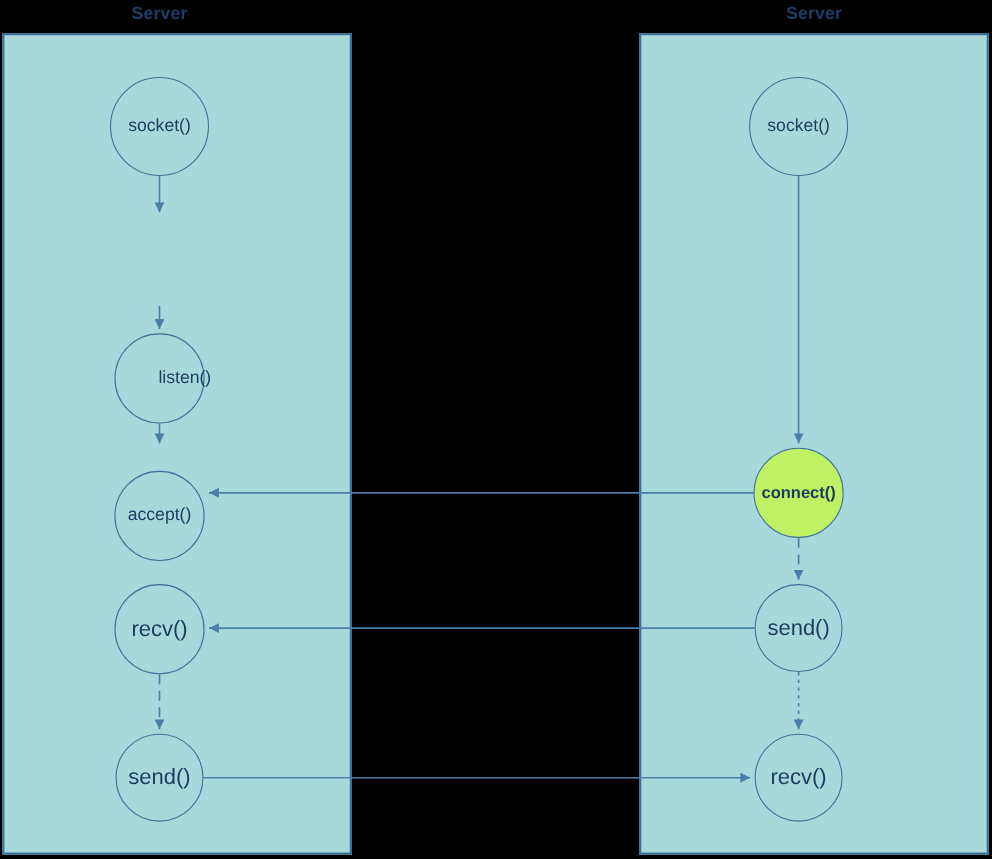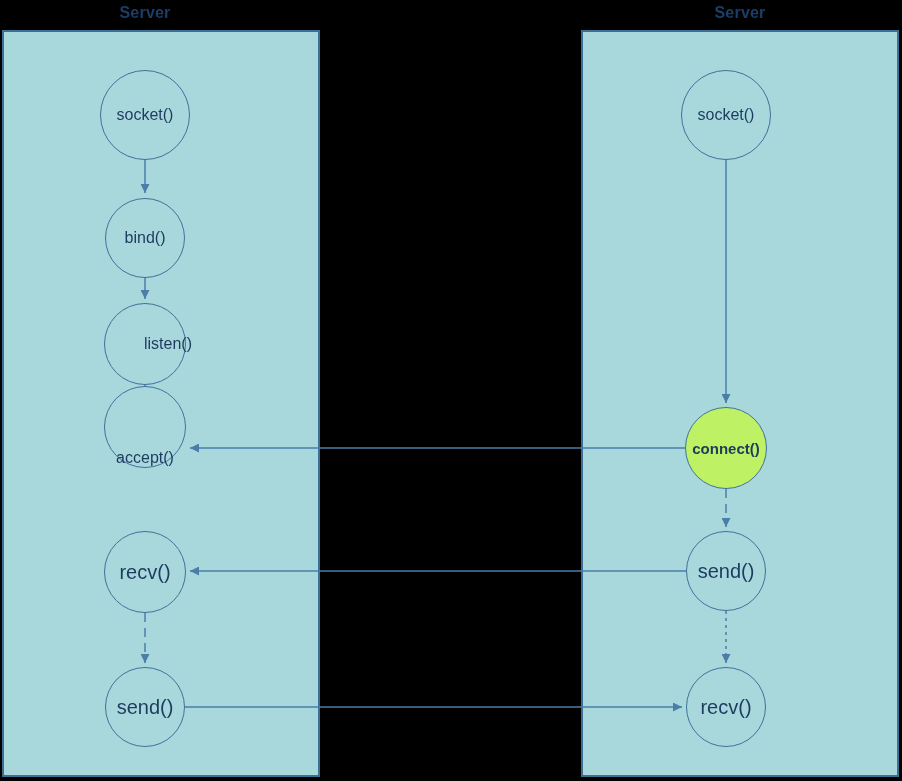--- a/index.html
+++ b/index.html
@@ -61,27 +61,24 @@
       <line x1="685" y1="448" x2="190" y2="448" stroke="#4a7ea8" stroke-width="1.5" marker-end="url(#arrowhead)"></line>
       <line x1="726" y1="489" x2="726" y2="527" stroke="#4a7ea8" stroke-width="1.5" stroke-dasharray="9,6" marker-end="url(#arrowhead)"></line>
       <line x1="686" y1="571" x2="190" y2="571" stroke="#4a7ea8" stroke-width="1.5" marker-end="url(#arrowhead)"></line>
       <line x1="145" y1="613" x2="145" y2="663" stroke="#4a7ea8" stroke-width="1.5" stroke-dasharray="9,6" marker-end="url(#arrowhead)"></line>
       <line x1="726" y1="611" x2="726" y2="663" stroke="#4a7ea8" stroke-width="1.5" stroke-dasharray="3,4" marker-end="url(#arrowhead)"></line>
       <line x1="185" y1="707" x2="682" y2="707" stroke="#4a7ea8" stroke-width="1.5" marker-end="url(#arrowhead)"></line>
     </svg>
     <div class="node" style="left: 100px; top: 70px; width: 90px; height: 90px; background: rgb(168, 216, 220); border-color: rgb(65, 113, 154);">
       <span style="font-size: 16px; color: rgb(29, 58, 95);">socket()</span>
     </div>
-    <div class="node" style="left: 105px; top: 198px; width: 80px; height: 80px; background: rgb(168, 216, 220); border-color: rgb(65, 113, 154);">
-      <span style="font-size: 16px; color: rgb(29, 58, 95);">bind()</span>
-    </div>
     <div class="node" style="left: 104px; top: 303px; width: 82px; height: 82px; background: rgb(168, 216, 220); border-color: rgb(65, 113, 154);">
       <span style="font-size: 16px; color: rgb(29, 58, 95); margin-left: 46px;">listen()</span>
     </div>
-    <div class="node" style="left: 104px; top: 386px; width: 82px; height: 82px; background: rgb(168, 216, 220); border-color: rgb(65, 113, 154); align-items: flex-end;">
+    <div class="node" style="left: 104px; top: 428px; width: 82px; height: 82px; background: rgb(168, 216, 220); border-color: rgb(65, 113, 154);">
       <span style="font-size: 16px; color: rgb(29, 58, 95);">accept()</span>
     </div>
     <div class="node" style="left: 104px; top: 531px; width: 82px; height: 82px; background: rgb(168, 216, 220); border-color: rgb(65, 113, 154);">
       <span style="font-size: 20px; color: rgb(29, 58, 95);">recv()</span>
     </div>
     <div class="node" style="left: 105px; top: 667px; width: 80px; height: 80px; background: rgb(168, 216, 220); border-color: rgb(65, 113, 154);">
       <span style="font-size: 20px; color: rgb(29, 58, 95);">send()</span>
     </div>
     <div class="node" style="left: 681px; top: 70px; width: 90px; height: 90px; background: rgb(168, 216, 220); border-color: rgb(65, 113, 154);">
       <span style="font-size: 16px; color: rgb(29, 58, 95);">socket()</span>

